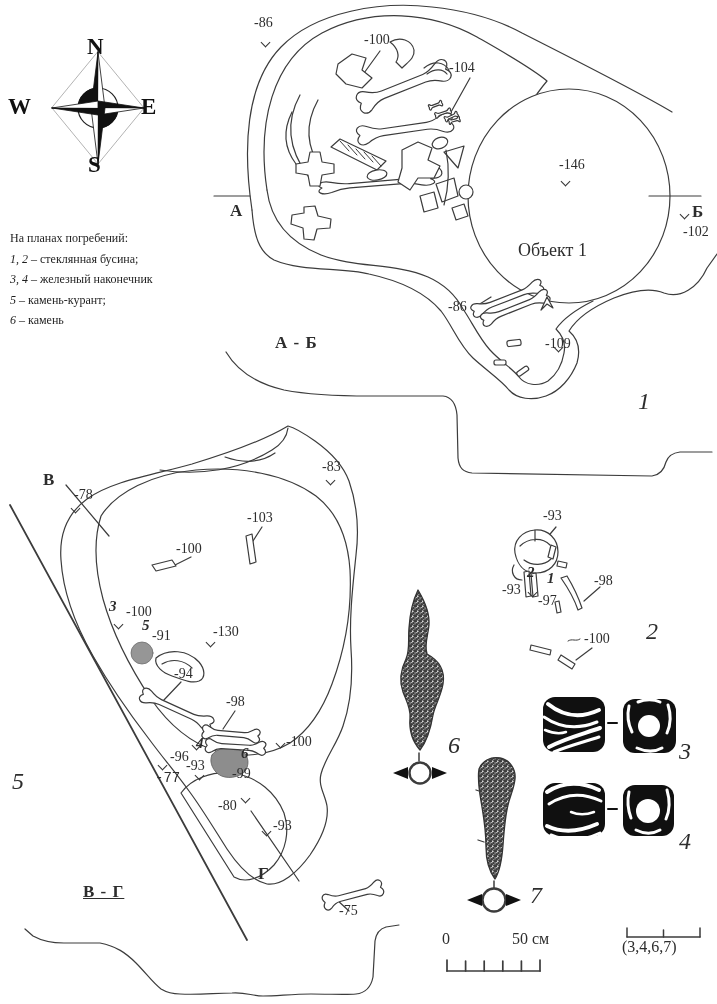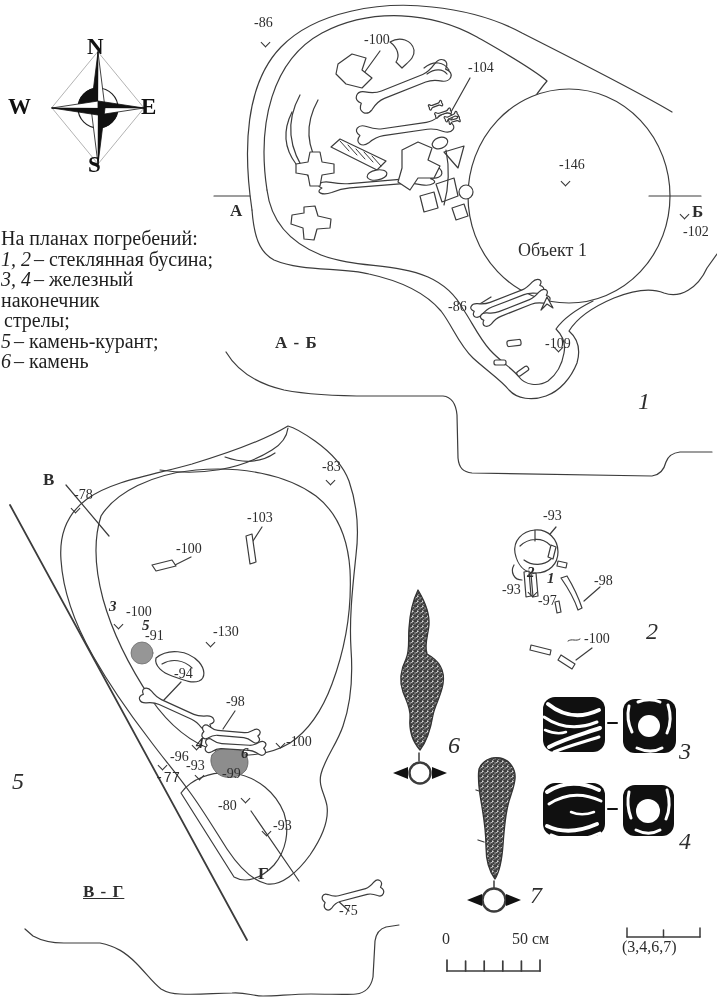--- a/index.html
+++ b/index.html
@@ -10,21 +10,21 @@
   .el{font-size:14px;}
   .markB{font-size:15px;font-weight:bold;font-style:italic;}
   .letter{font-size:17px;font-weight:bold;}
   .sect{font-size:17px;font-weight:bold;letter-spacing:1px;}
   .fig{font-size:24px;font-style:italic;}
   .obj{font-size:18px;margin-top:44px;}
   .cletter{font-size:23px;font-weight:bold;color:#111;}
   .sc{font-size:16px;}
   .tick-arrow{position:absolute;width:6px;height:6px;border-left:1.4px solid #333;
               border-bottom:1.4px solid #333;transform:rotate(-45deg);}
-  .legend{position:absolute;left:1px;top:228px;width:235px;font-size:20px;line-height:20.5px;color:#1e1e1e;}
+  .legend{position:absolute;left:10px;top:228px;width:235px;font-size:12px;line-height:20.5px;color:#1e1e1e;}
   .legend .it{font-style:italic;margin-right:3px;}
 </style>
 </head>
 <body>
 
 <div id="stage">
 
 <svg id="linework" width="717" height="1004" viewBox="0 0 717 1004" fill="none" stroke="#3c3c3c" stroke-width="1.2" stroke-linecap="round" stroke-linejoin="round">
   <defs>
     <pattern id="stip" width="5" height="5" patternUnits="userSpaceOnUse">
@@ -217,30 +217,29 @@
     <polygon points="98,164 91,108 98,108" fill="#fff"></polygon>
     <polygon points="52,108 98,115 98,108" fill="#111"></polygon>
     <polygon points="52,108 98,101 98,108" fill="#fff"></polygon>
   </g>
 </svg>
 
   <div class="legend">
     <div>На планах погребений:</div>
     <div><span class="it">1, 2</span><span>– стеклянная бусина;</span></div>
     <div><span class="it">3, 4</span><span>– железный наконечник</span></div>
-    <div><span class="it"></span><span>стрелы;</span></div>
     <div><span class="it">5</span><span>– камень-курант;</span></div>
     <div><span class="it">6</span><span>– камень</span></div>
   </div>
 
   <div id="overlay">
       <span class="ann el" style="left: 254px; top: 15px;">-86</span>
       <span class="tick-arrow" style="left: 262px; top: 39px;"></span>
       <span class="ann el" style="left: 364px; top: 32px;">-100</span>
-      <span class="ann el" style="left: 468px; top: 60px; font-family: Liberation Serif, serif;">-104</span>
+      <span class="ann el" style="left: 449px; top: 60px; font-family: Liberation Serif, serif;">-104</span>
       <span class="ann el" style="left: 559px; top: 157px;">-146</span>
       <span class="tick-arrow" style="left: 562px; top: 178px;"></span>
       <span class="ann obj" style="left: 518px; top: 196px;">Объект 1</span>
       <span class="ann letter" style="left: 230px; top: 201px;">А</span>
       <span class="ann letter" style="left: 692px; top: 202px;">Б</span>
       <span class="tick-arrow" style="left: 681px; top: 211px;"></span>
       <span class="ann el" style="left: 683px; top: 224px;">-102</span>
       <span class="ann el" style="left: 448px; top: 299px;">-86</span>
       <span class="ann el" style="left: 545px; top: 323px; margin-top: 13px;">-109</span>
       <span class="tick-arrow" style="left: 555px; top: 344px;"></span>
@@ -250,36 +249,36 @@
       <span class="ann el" style="left: 74px; top: 487px;">-78</span>
       <span class="tick-arrow" style="left: 72px; top: 505px;"></span>
       <span class="ann el" style="left: 322px; top: 459px;">-83</span>
       <span class="tick-arrow" style="left: 327px; top: 477px;"></span>
       <span class="ann el" style="left: 247px; top: 510px;">-103</span>
       <span class="ann el" style="left: 176px; top: 541px;">-100</span>
       <span class="ann markB" style="left: 109px; top: 598px;">3</span>
       <span class="tick-arrow" style="left: 115px; top: 621px;"></span>
       <span class="ann el" style="left: 126px; top: 604px;">-100</span>
       <span class="ann markB" style="left: 142px; top: 617px;">5</span>
-      <span class="ann el" style="left: 145px; top: 628px;">-91</span>
+      <span class="ann el" style="left: 152px; top: 628px;">-91</span>
       <span class="ann el" style="left: 213px; top: 624px;">-130</span>
       <span class="tick-arrow" style="left: 207px; top: 639px;"></span>
       <span class="ann el" style="left: 174px; top: 666px;">-94</span>
       <span class="ann el" style="left: 226px; top: 694px;">-98</span>
       <span class="ann el" style="left: 170px; top: 730px; margin-top: 19px;">-96</span>
       <span class="tick-arrow" style="left: 193px; top: 742px;"></span>
       <span class="ann markB" style="left: 196px; top: 735px;">4</span>
       <span class="ann el" style="left: 286px; top: 734px;">-100</span>
       <span class="tick-arrow" style="left: 277px; top: 740px;"></span>
       <span class="ann el" style="left: 186px; top: 758px;">-93</span>
       <span class="tick-arrow" style="left: 196px; top: 772px;"></span>
       <span class="ann el" style="left: 155px; top: 770px; font-family: Liberation Mono, monospace;">-77</span>
       <span class="tick-arrow" style="left: 159px; top: 762px;"></span>
       <span class="ann markB" style="left: 241px; top: 745px;">6</span>
-      <span class="ann el" style="left: 222px; top: 766px;">-99</span>
+      <span class="ann el" style="left: 232px; top: 766px;">-99</span>
       <span class="ann el" style="left: 218px; top: 798px;">-80</span>
       <span class="tick-arrow" style="left: 242px; top: 795px;"></span>
       <span class="ann el" style="left: 273px; top: 818px;">-93</span>
       <span class="tick-arrow" style="left: 263px; top: 828px;"></span>
       <span class="ann letter" style="left: 258px; top: 864px;">Г</span>
       <span class="ann sect" style="left: 83px; top: 882px; text-decoration: underline;">В - Г</span>
       <span class="ann fig" style="left: 12px; top: 768px;">5</span>
       <span class="ann el" style="left: 339px; top: 903px;">-75</span>
       <span class="ann fig" style="left: 646px; top: 618px;">2</span>
       <span class="ann el" style="left: 543px; top: 508px;">-93</span>

